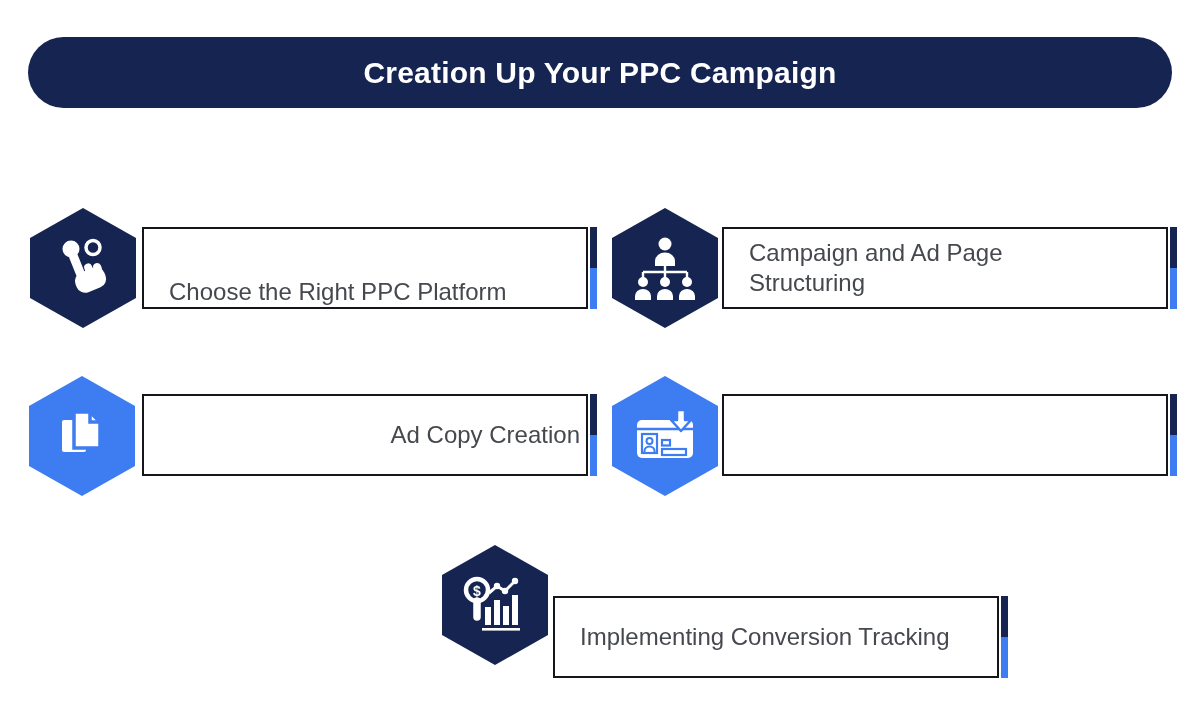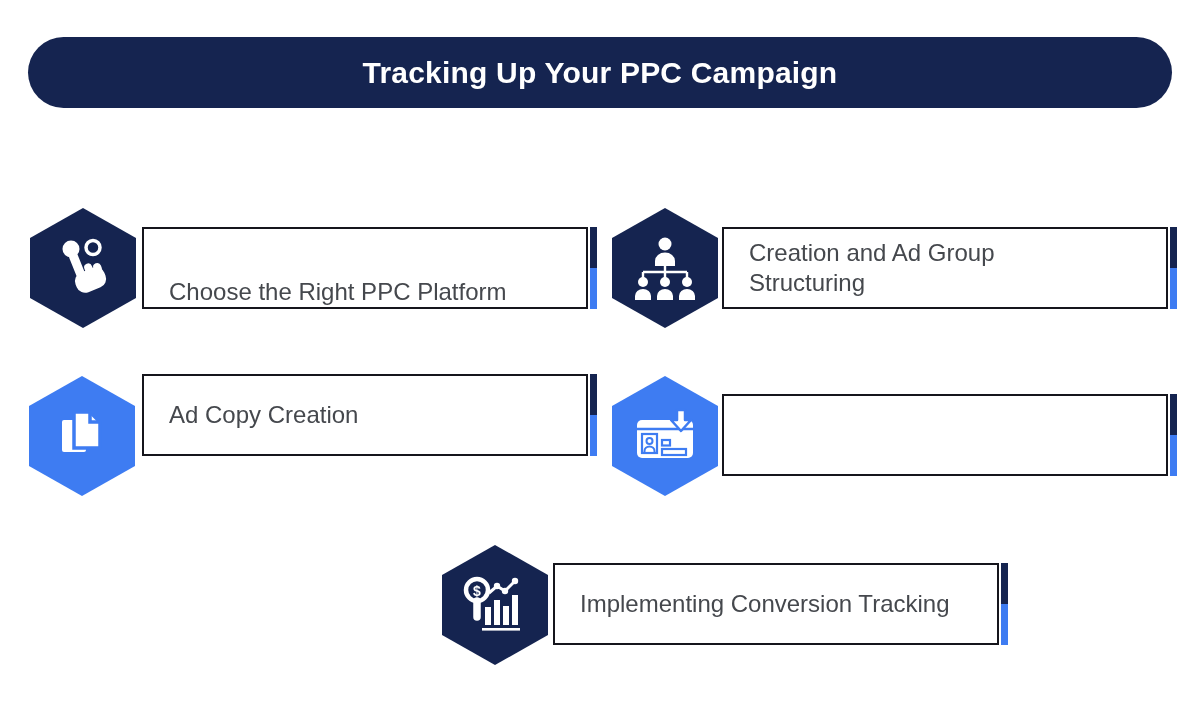--- a/index.html
+++ b/index.html
@@ -25,32 +25,32 @@
   .box-label{
     font-size:24px;color:var(--text);line-height:1.25;
   }
   .accent{
     position:absolute;top:-2px;bottom:-2px;right:-11px;width:7px;
     background:linear-gradient(180deg,var(--navy) 0 50%,var(--blue) 50% 100%);
   }
   
   .pos1 .hex{left:30px;top:208px;}   .pos1 .box{left:142px;top:227px;align-items:flex-end;}
   .pos2 .hex{left:612px;top:208px;}  .pos2 .box{left:722px;top:227px;}
-  .pos3 .hex{left:29px;top:376px;}   .pos3 .box{left:142px;top:374px;}
+  .pos3 .hex{left:29px;top:376px;}   .pos3 .box{left:142px;top:394px;justify-content:flex-end;}
   .pos4 .hex{left:612px;top:376px;}  .pos4 .box{left:722px;top:394px;}
-  .pos5 .hex{left:442px;top:545px;}  .pos5 .box{left:553px;top:563px;}
+  .pos5 .hex{left:442px;top:545px;}  .pos5 .box{left:553px;top:596px;}
   .pos2 .box-label{max-width:330px;}
 </style>
 </head>
 <body>
 
 <div id="canvas">
 
   <div class="header-pill">
-    <div class="header-title">Tracking Up Your PPC Campaign</div>
+    <div class="header-title">Creation Up Your PPC Campaign</div>
   </div>
 
   <div class="step pos1">
     <svg class="hex" viewBox="0 0 106 120">
       <polygon points="53,0 106,30 106,90 53,120 0,90 0,30" fill="#152450"></polygon>
       <g transform="translate(21,28)">
         <circle cx="20" cy="13" r="8.5" fill="#fff"></circle>
         <circle cx="42" cy="11.5" r="7" fill="none" stroke="#fff" stroke-width="3.5"></circle>
         <g transform="rotate(-22 32 40)">
           <rect x="26" y="14" width="9" height="30" rx="4.5" fill="#fff"></rect>
@@ -75,21 +75,21 @@
         <path d="M32,30 V36 M10,36 H54 M10,36 V42 M32,36 V42 M54,36 V42" fill="none" stroke="#fff" stroke-width="2.4"></path>
         <circle cx="10" cy="46" r="5"></circle>
         <path d="M2,64 v-4 a8,7 0 0 1 16,0 v4 z"></path>
         <circle cx="32" cy="46" r="5"></circle>
         <path d="M24,64 v-4 a8,7 0 0 1 16,0 v4 z"></path>
         <circle cx="54" cy="46" r="5"></circle>
         <path d="M46,64 v-4 a8,7 0 0 1 16,0 v4 z"></path>
       </g>
     </svg>
     <div class="box">
-      <span class="box-label">Creation and Ad Group Structuring</span>
+      <span class="box-label">Campaign and Ad Page Structuring</span>
       <span class="accent"></span>
     </div>
   </div>
 
   <div class="step pos3">
     <svg class="hex" viewBox="0 0 106 120">
       <polygon points="53,0 106,30 106,90 53,120 0,90 0,30" fill="#3e7cf2"></polygon>
       <g transform="translate(21,28)">
         <rect x="12" y="16" width="24" height="32" rx="2" fill="#fff"></rect>
         <path d="M24,8 h16 l10,10 v26 h-26 z" fill="#fff" stroke="var(--blue)" stroke-width="3.5"></path>

